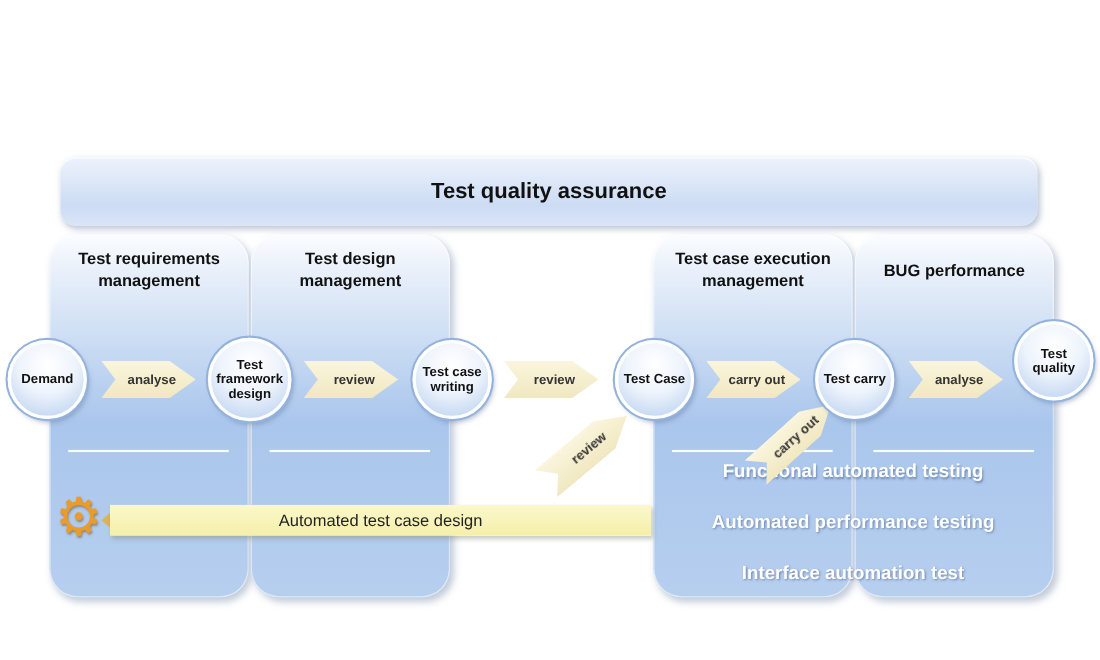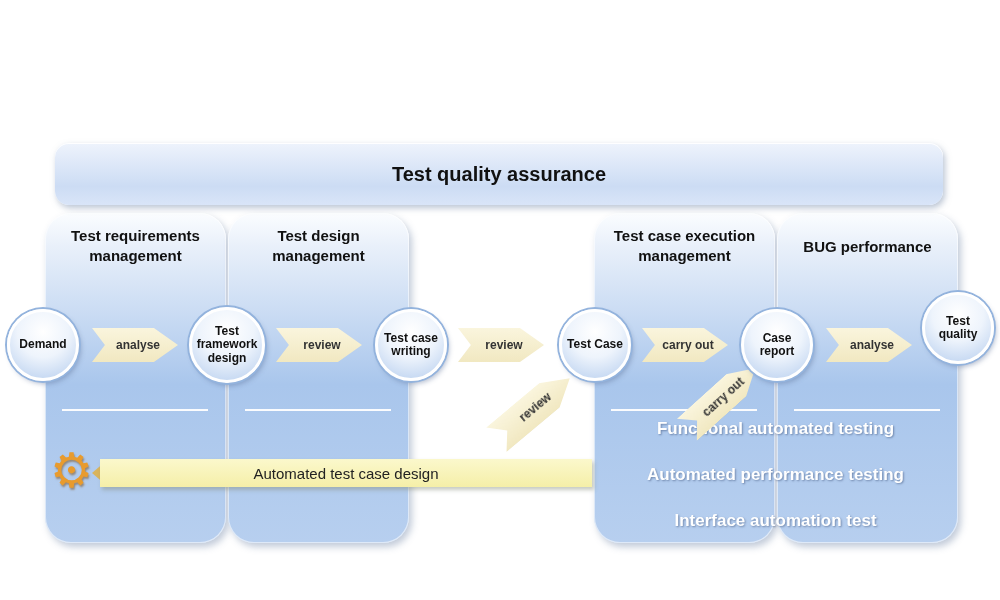--- a/index.html
+++ b/index.html
@@ -125,21 +125,21 @@
   <div class="node" style="left:189px;top:259px;width:76px;height:76px">
     <span>Test framework design</span>
   </div>
   <div class="node" style="left:375px;top:261px">
     <span>Test case writing</span>
   </div>
   <div class="node" style="left:559px;top:261px">
     <span>Test Case</span>
   </div>
   <div class="node" style="left:741px;top:261px">
-    <span>Case report</span>
+    <span>Test carry</span>
   </div>
   <div class="node" style="left:922px;top:244px">
     <span>Test quality</span>
   </div>
 
   <div class="auto-fold"></div>
   <div class="auto-banner">
     <span>Automated test case design</span>
   </div>
   <div class="gear">⚙</div>

